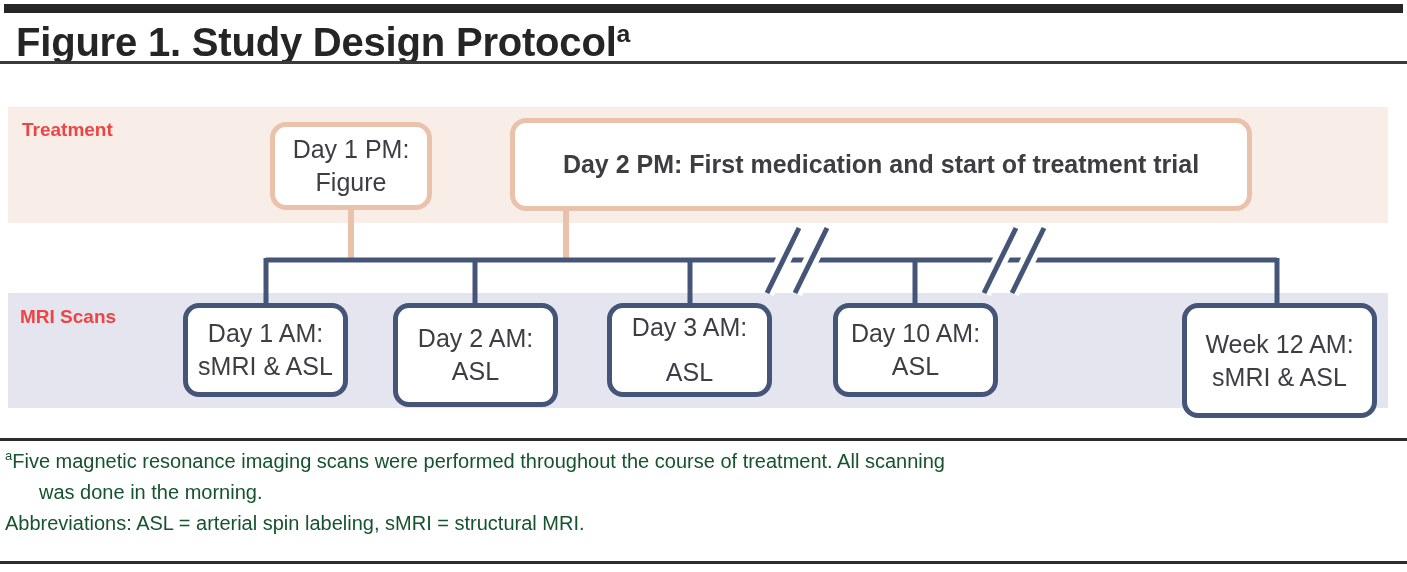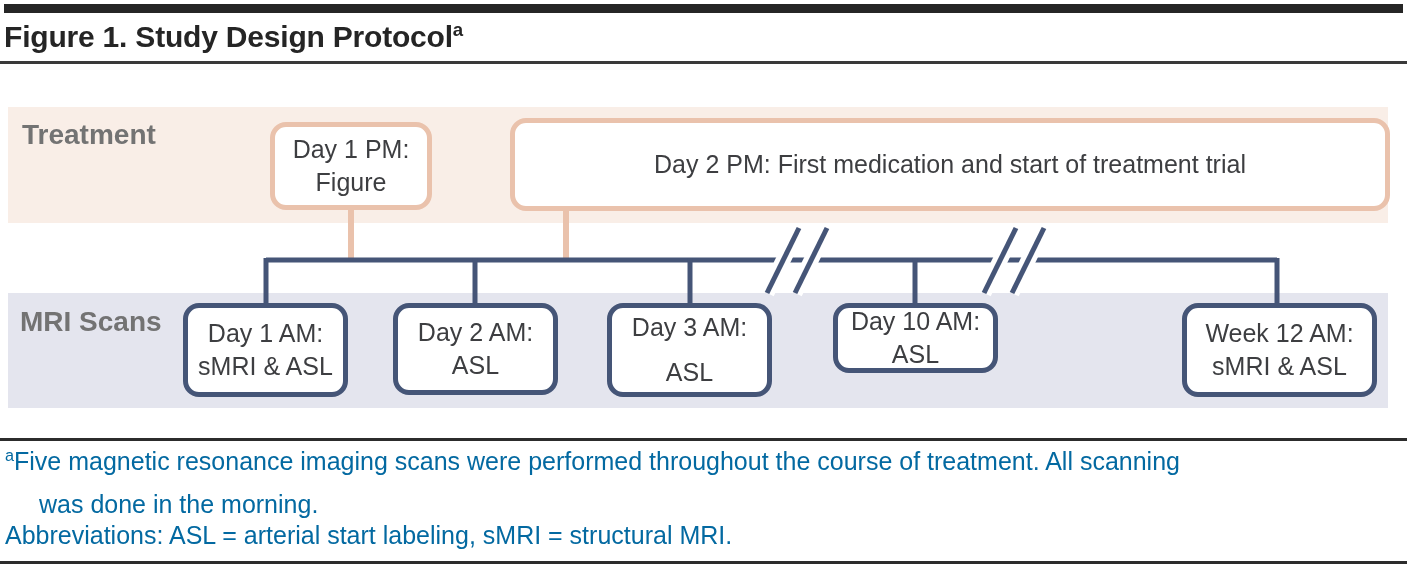--- a/index.html
+++ b/index.html
@@ -7,63 +7,63 @@
     position:relative;
     width:1407px;height:572px;
     background:#ffffff;
     font-family:"Liberation Sans","DejaVu Sans",sans-serif;
     overflow:hidden;
   }
   .abs{position:absolute;}
 
   
   .top-bar{left:4px;top:4px;width:1399px;height:9px;background:#262626;}
-  .title{left:4px;top:20px;font-size:30px;font-weight:bold;color:#252525;letter-spacing:-0.2px;white-space:nowrap;}
+  .title{left:16px;top:20px;font-size:40px;font-weight:bold;color:#252525;letter-spacing:-0.2px;white-space:nowrap;}
   .title sup{font-size:62%;line-height:0;}
   .title-rule{left:0;top:61px;width:1407px;height:3px;background:#3a3a3a;}
 
   
   .band{left:8px;width:1380px;}
   .treatment-band{top:107px;height:116px;background:#f9eee7;}
   .mri-band{top:293px;height:115px;background:#e4e5ee;}
 
-  .row-label{font-size:28px;font-weight:bold;color:#737373;white-space:nowrap;}
+  .row-label{font-size:19px;font-weight:bold;color:#ef4444;white-space:nowrap;}
   .treatment-label{left:22px;top:119px;}
   .mri-label{left:20px;top:306px;text-align:right;}
 
   
   .connector-layer{left:0;top:0;width:1407px;height:440px;}
 
   
   .node{
     background:#ffffff;
     border-radius:16px;
     display:flex;flex-direction:column;align-items:center;justify-content:center;
     text-align:center;
     font-size:25px;line-height:1.32;color:#3d3e41;
     box-sizing:border-box;
     white-space:nowrap;
   }
   .peach-node{border:5px solid #eac2ac;}
   .navy-node{border:5px solid #455577;}
 
   .box-day1pm{left:270px;top:122px;width:162px;height:88px;}
-  .box-day2pm{left:510px;top:118px;width:880px;height:93px;}
+  .box-day2pm{left:510px;top:118px;width:742px;height:93px;font-weight:bold;}
 
   .box-day1am{left:183px;top:303px;width:165px;height:94px;}
-  .box-day2am{left:393px;top:303px;width:165px;height:92px;}
+  .box-day2am{left:393px;top:303px;width:165px;height:104px;}
   .box-day3am{left:607px;top:303px;width:165px;height:94px;gap:12px;}
-  .box-day10am{left:833px;top:303px;width:165px;height:70px;}
-  .box-week12am{left:1182px;top:303px;width:195px;height:94px;}
+  .box-day10am{left:833px;top:303px;width:165px;height:94px;}
+  .box-week12am{left:1182px;top:303px;width:195px;height:115px;}
 
   
   .foot-rule{left:0;top:438px;width:1407px;height:3px;background:#2c2c2c;}
-  .footnote{left:5px;top:446px;width:1400px;font-size:25px;color:#0369a1;line-height:31px;}
+  .footnote{left:5px;top:446px;width:1400px;font-size:20px;color:#14532d;line-height:31px;}
   .footnote .fn-line{white-space:nowrap;}
-  .footnote .fn-indent{padding-left:34px;margin-top:12px;}
+  .footnote .fn-indent{padding-left:34px;}
   .footnote sup{font-size:65%;line-height:0;}
   .bottom-rule{left:0;top:561px;width:1407px;height:3px;background:#2c2c2c;}
 </style>
 </head>
 <body>
 
 <div class="page">
 
   <div class="abs top-bar"></div>
 
@@ -129,17 +129,17 @@
   </div>
   <div class="abs node navy-node box-week12am">
     <div>Week 12 AM:</div>
     <div>sMRI &amp; ASL</div>
   </div>
 
   <div class="abs foot-rule"></div>
   <div class="abs footnote">
     <div class="fn-line"><sup>a</sup><span>Five magnetic resonance imaging scans were performed throughout the course of treatment. All scanning</span></div>
     <div class="fn-line fn-indent">was done in the morning.</div>
-    <div class="fn-line">Abbreviations: ASL = arterial start labeling, sMRI = structural MRI.</div>
+    <div class="fn-line">Abbreviations: ASL = arterial spin labeling, sMRI = structural MRI.</div>
   </div>
   <div class="abs bottom-rule"></div>
 
 </div>
 
 </body></html>

